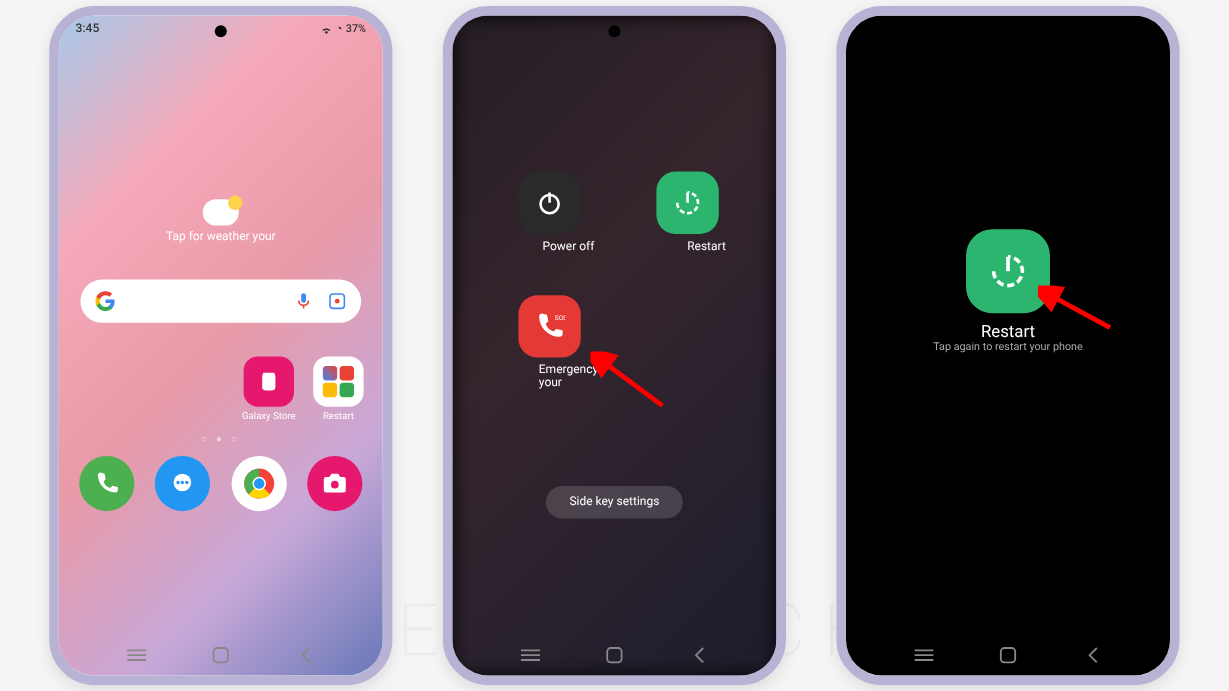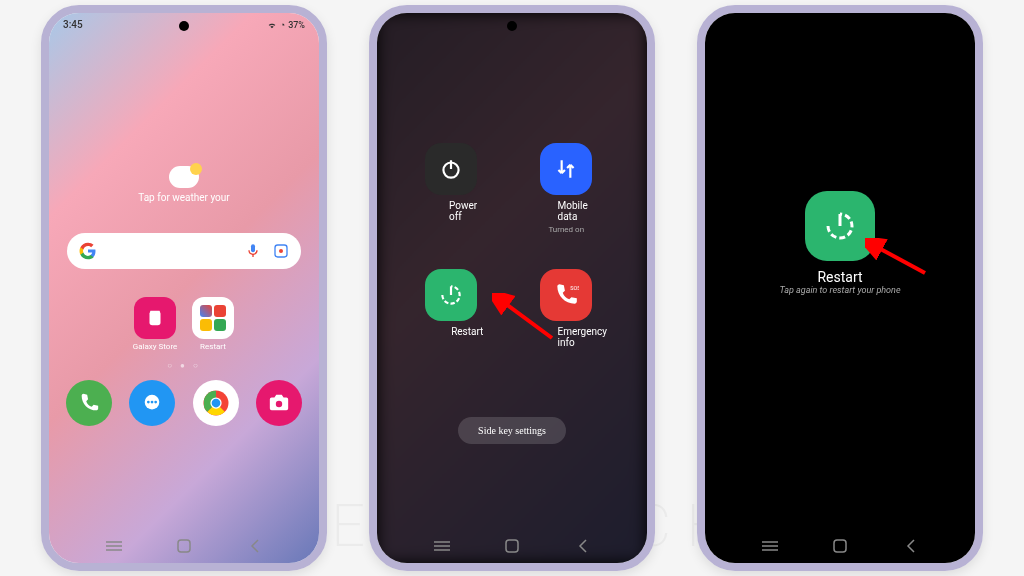--- a/index.html
+++ b/index.html
@@ -93,21 +93,21 @@
   border-radius: 22px;
   height: 36px;
   display: flex;
   align-items: center;
   padding: 0 12px;
   justify-content: space-between;
 }
 .search-right { display: flex; gap: 12px; }
 .app-row {
   display: flex;
-  justify-content: center;
+  justify-content: flex-end;
   padding: 0 8px;
   margin-top: 28px;
 }
 .app {
   display: flex;
   flex-direction: column;
   align-items: center;
   gap: 3px;
   font-size: 8px;
   color: #fff;
@@ -211,21 +211,20 @@
   position: relative;
   z-index: 2;
   margin-top: auto;
   margin-bottom: 15px;
   align-self: center;
   background: rgba(255,255,255,0.15);
   color: #fff;
   font-size: 10px;
   padding: 8px 20px;
   border-radius: 18px;
-  font-family: Liberation Serif, serif;
 }
 .navbar.white { color: #888; }
 
 .black-bg {
   background: #000;
   width: 100%;
   height: 100%;
   display: flex;
   flex-direction: column;
   align-items: center;
@@ -235,21 +234,21 @@
   width: 70px;
   height: 70px;
   background: #2bb56e;
   border-radius: 22px;
   display: flex;
   align-items: center;
   justify-content: center;
   margin-bottom: 8px;
 }
 .restart-title { color: #fff; font-size: 14px; }
-.restart-sub { color: #aaa; font-size: 9px; margin-top: 0; font-style: italic; }
+.restart-sub { color: #aaa; font-size: 9px; margin-top: 0; }
 
 .arrow {
   position: absolute;
   z-index: 50;
   pointer-events: none;
 }
 .watermark {
   position: absolute;
   bottom: 15px;
   left: 50%;
@@ -386,45 +385,36 @@
         <div class="power-item">
           <div class="power-icon pi-dark">
             <svg width="26" height="26" viewBox="0 0 24 24" fill="none" stroke="#fff" stroke-width="2">
                 <circle cx="12" cy="13" r="7"></circle>
                 <line x1="12" y1="4" x2="12" y2="12"></line>
               </svg>
           </div>
           <span class="power-label">Power off</span>
         </div>
         <div class="power-item">
-          <div class="power-icon pi-blue">
-            <svg width="26" height="26" viewBox="0 0 24 24" fill="none" stroke="#fff" stroke-width="2">
-                <path d="M8 4v12m0 0l-3-3m3 3l3-3M16 20V8m0 0l-3 3m3-3l3 3"></path>
-              </svg>
-          </div>
-          <span class="power-label">Mobile data</span>
-          <span class="power-sub">Turned on</span>
-        </div>
-        <div class="power-item">
           <div class="power-icon pi-green">
             <svg width="26" height="26" viewBox="0 0 24 24" fill="none" stroke="#fff" stroke-width="2">
                 <path d="M4 12a8 8 0 108-8" stroke-dasharray="4 2"></path>
                 <line x1="12" y1="4" x2="12" y2="12"></line>
               </svg>
           </div>
           <span class="power-label">Restart</span>
         </div>
         <div class="power-item">
           <div class="power-icon pi-red">
             <svg width="26" height="26" viewBox="0 0 24 24" fill="#fff">
                 <path d="M6 2c-1 0-2 1-2 2 0 9 7 16 16 16 1 0 2-1 2-2v-3l-5-1-2 2c-3-1-5-3-6-6l2-2-1-5z"></path>
                 <text x="16" y="7" font-size="5" fill="#fff">SOS</text>
               </svg>
           </div>
-          <span class="power-label">Emergency info</span>
+          <span class="power-label">Emergency your</span>
         </div>
       </div>
       <div class="side-key">Side key settings</div>
       <div class="navbar white" style="position:relative;z-index:2;">
         <div class="nav-btn">
             <svg width="16" height="12" viewBox="0 0 16 12">
               <line x1="0" y1="2" x2="16" y2="2" stroke="#888" stroke-width="1.5"></line>
               <line x1="0" y1="6" x2="16" y2="6" stroke="#888" stroke-width="1.5"></line>
               <line x1="0" y1="10" x2="16" y2="10" stroke="#888" stroke-width="1.5"></line>
             </svg>

